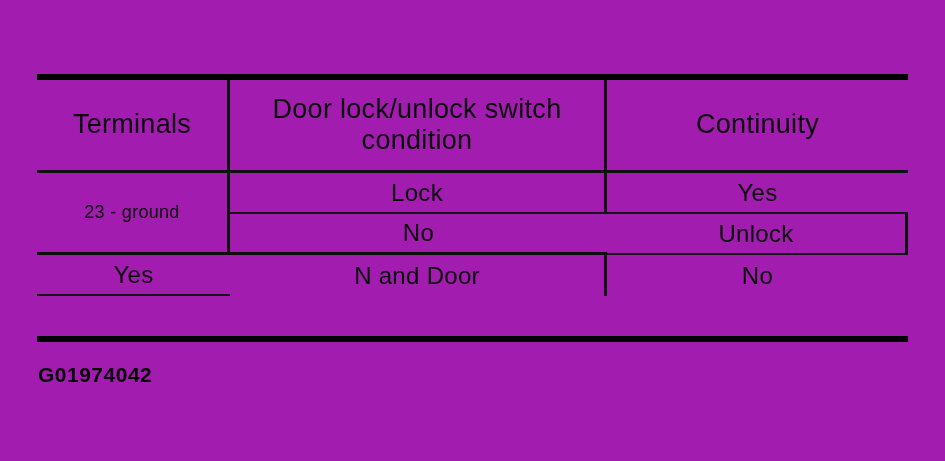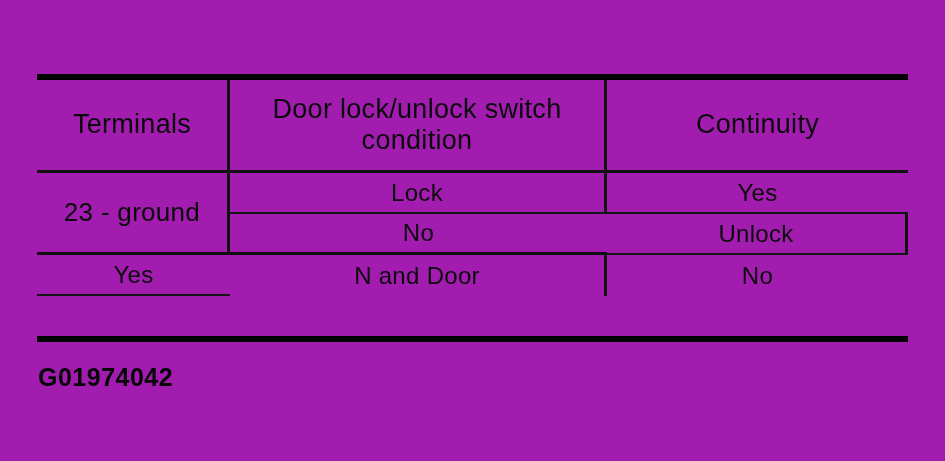--- a/index.html
+++ b/index.html
@@ -44,27 +44,27 @@
   
   .th {
     font-size: 27px;
     border-bottom: 3px solid #111;
     padding: 4px 8px;
   }
   
   .rule-bottom-thin  { border-bottom: 2px solid #151515; }
   .rule-bottom-med   { border-bottom: 3px solid #0e0e0e; }
   
-  .span-2 { grid-row: span 2; font-size: 26px; }
+  .span-2 { grid-row: span 2; font-size: 18px; }
   
   .figure-id {
     position: absolute;
     left: 38px;
     top: 363px;
-    font-size: 25px;
+    font-size: 21px;
     font-weight: bold;
     letter-spacing: 0.5px;
     color: #060606;
   }
 </style>
 </head>
 <body>
 
 <div id="page">
 

